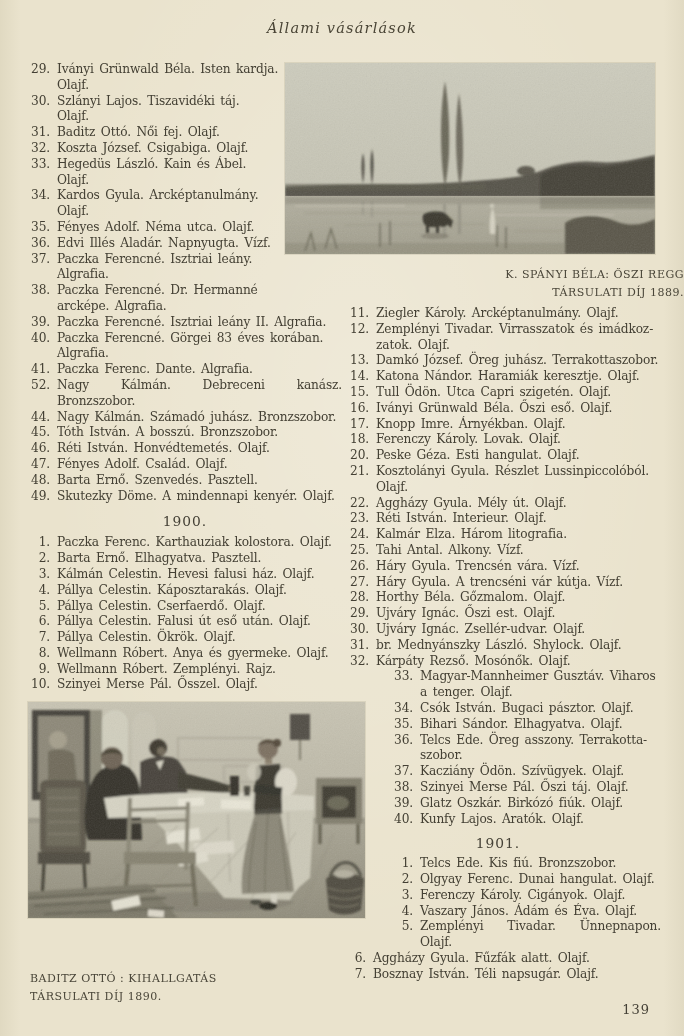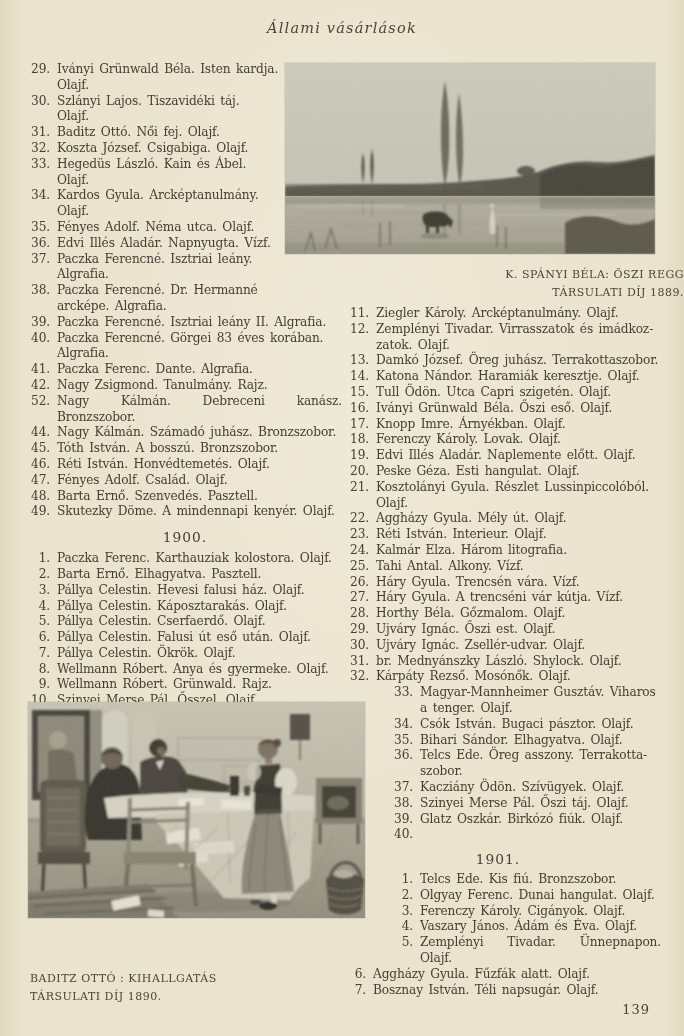--- a/index.html
+++ b/index.html
@@ -130,24 +130,20 @@
           <span class="num">40.</span>
           <span class="txt">Paczka Ferencné. Görgei 83 éves korában.
 Algrafia.</span>
         </div>
 
         <div class="entry">
           <span class="num">41.</span>
           <span class="txt">Paczka Ferenc. Dante. Algrafia.</span>
         </div>
 
-        <div class="entry">
-          <span class="num">42.</span>
-          <span class="txt">Nagy Zsigmond. Tanulmány. Rajz.</span>
-        </div>
 
         <div class="entry">
           <span class="num">52.</span>
           <span class="txt">Nagy Kálmán. Debreceni kanász. Bronzszobor.</span>
         </div>
 
         <div class="entry">
           <span class="num">44.</span>
           <span class="txt">Nagy Kálmán. Számadó juhász. Bronzszobor.</span>
         </div>
@@ -185,21 +181,21 @@
           <span class="txt">Paczka Ferenc. Karthauziak kolostora. Olajf.</span>
         </div>
 
         <div class="entry">
           <span class="num">2.</span>
           <span class="txt">Barta Ernő. Elhagyatva. Pasztell.</span>
         </div>
 
         <div class="entry">
           <span class="num">3.</span>
-          <span class="txt">Pállya Celestin. Hevesi falusi ház. Olajf.</span>
+          <span class="txt">Kálmán Celestin. Hevesi falusi ház. Olajf.</span>
         </div>
 
         <div class="entry">
           <span class="num">4.</span>
           <span class="txt">Pállya Celestin. Káposztarakás. Olajf.</span>
         </div>
 
         <div class="entry">
           <span class="num">5.</span>
           <span class="txt">Pállya Celestin. Cserfaerdő. Olajf.</span>
@@ -215,21 +211,21 @@
           <span class="txt">Pállya Celestin. Ökrök. Olajf.</span>
         </div>
 
         <div class="entry">
           <span class="num">8.</span>
           <span class="txt">Wellmann Róbert. Anya és gyermeke. Olajf.</span>
         </div>
 
         <div class="entry">
           <span class="num">9.</span>
-          <span class="txt">Wellmann Róbert. Grünwald. Rajz.</span>
+          <span class="txt">Wellmann Róbert. Zemplényi. Rajz.</span>
         </div>
 
         <div class="entry">
           <span class="num">10.</span>
           <span class="txt">Szinyei Merse Pál. Ősszel. Olajf.</span>
         </div>
       </div>
   </div>
 
   <div class="painting painting-autumn">
@@ -332,24 +328,20 @@
         <div class="entry">
           <span class="num">17.</span>
           <span class="txt">Knopp Imre. Árnyékban. Olajf.</span>
         </div>
 
         <div class="entry">
           <span class="num">18.</span>
           <span class="txt">Ferenczy Károly. Lovak. Olajf.</span>
         </div>
 
-        <div class="entry">
-          <span class="num">19.</span>
-          <span class="txt">Edvi Illés Aladár. Naplemente előtt. Olajf.</span>
-        </div>
 
         <div class="entry">
           <span class="num">20.</span>
           <span class="txt">Peske Géza. Esti hangulat. Olajf.</span>
         </div>
 
         <div class="entry">
           <span class="num">21.</span>
           <span class="txt">Kosztolányi Gyula. Részlet Lussinpiccolóból.
 Olajf.</span>
@@ -442,20 +434,21 @@
           <span class="txt">Szinyei Merse Pál. Őszi táj. Olajf.</span>
         </div>
 
         <div class="entry ind">
           <span class="num">39.</span>
           <span class="txt">Glatz Oszkár. Birkózó fiúk. Olajf.</span>
         </div>
 
         <div class="entry ind">
           <span class="num">40.</span>
+          <span class="txt">Kunfy Lajos. Aratók. Olajf.</span>
         </div>
       </div>
     <div class="year-heading">1901.</div>
     <div class="entries">
 
         <div class="entry ind">
           <span class="num">1.</span>
           <span class="txt">Telcs Ede. Kis fiú. Bronzszobor.</span>
         </div>
 

